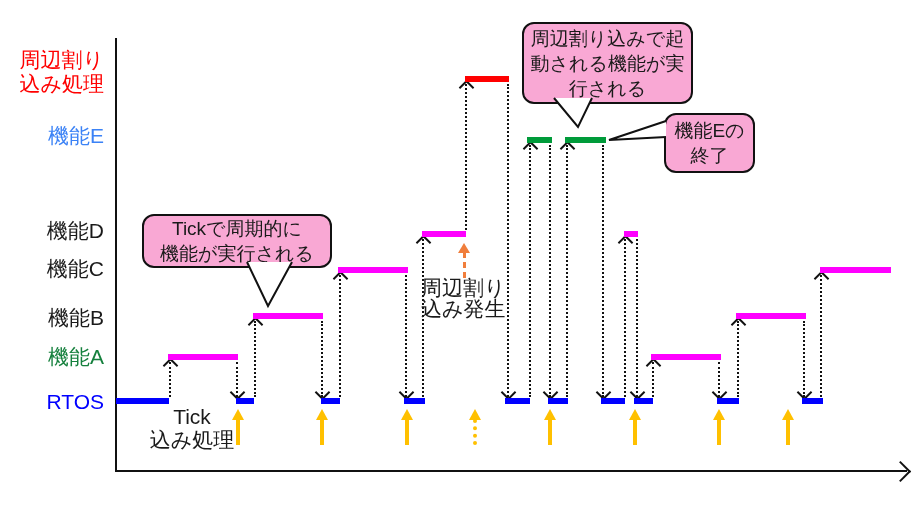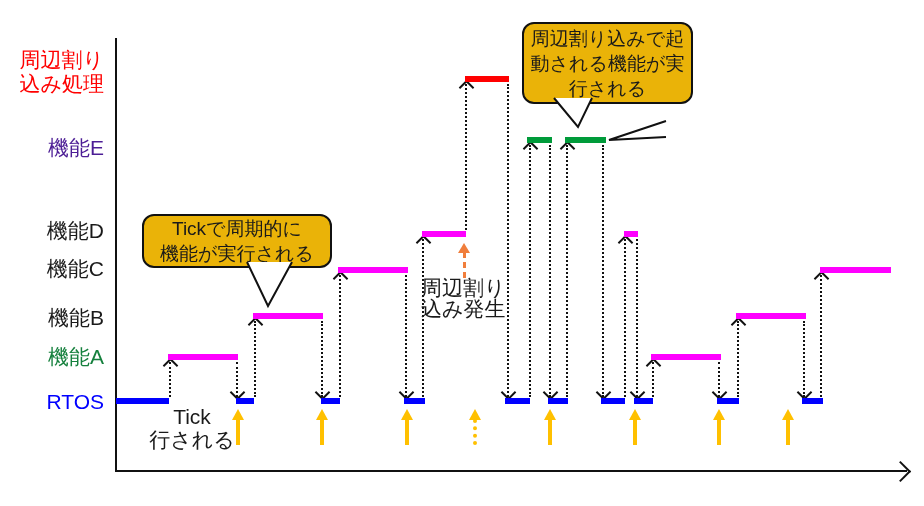--- a/index.html
+++ b/index.html
@@ -16,21 +16,21 @@
   .vdot{position:absolute;width:0;border-left:2px dotted #111;}
   .bar{position:absolute;height:6px;}
   .axlabel{position:absolute;left:4px;width:100px;text-align:right;font-size:21px;
            line-height:24px;white-space:pre-line;}
   .tickhead{position:absolute;width:0;height:0;border-left:6px solid transparent;
             border-right:6px solid transparent;border-bottom:11px solid #FFC000;}
   .tickshaft{position:absolute;width:0;height:26px;border-left:4px solid #FFC000;}
   .orangehead{position:absolute;width:0;height:0;border-left:6px solid transparent;
               border-right:6px solid transparent;border-bottom:10px solid #F07E3C;}
   .orangeshaft{position:absolute;width:0;border-left:3px dashed #F07E3C;}
-  .bubble{position:absolute;background:#eab308;border:2px solid #111;border-radius:12px;
+  .bubble{position:absolute;background:#f9a8d4;border:2px solid #111;border-radius:12px;
           display:flex;align-items:center;justify-content:center;text-align:center;
           font-size:19px;line-height:25px;white-space:pre-line;z-index:3;}
   #bubble-tick{left:142px;top:214px;width:186px;height:50px;}
   #bubble-peripheral{left:522px;top:22px;width:167px;height:78px;}
   #bubble-end{left:664px;top:113px;width:87px;height:56px;}
   #tails{position:absolute;left:0;top:0;z-index:4;pointer-events:none;}
   .floatlabel{position:absolute;font-size:21px;line-height:23px;white-space:pre-line;z-index:2;}
   #tick-label{left:142px;top:405px;width:100px;text-align:center;}
   #peripheral-event-label{left:421px;top:277px;text-align:left;line-height:21px;}
 </style>
@@ -117,37 +117,39 @@
       <div class="tickhead" style="left: 629px; top: 409px;"></div>
       <div class="tickshaft" style="left: 633px; top: 419px;"></div>
       <div class="tickhead" style="left: 713px; top: 409px;"></div>
       <div class="tickshaft" style="left: 717px; top: 419px;"></div>
       <div class="tickhead" style="left: 782px; top: 409px;"></div>
       <div class="tickshaft" style="left: 786px; top: 419px;"></div>
       <div class="orangehead" style="left: 458px; top: 243px;"></div>
       <div class="orangeshaft" style="left: 463px; top: 252px; height: 26px;"></div>
       <div class="axlabel" style="top: 48px; color: rgb(255, 0, 0);">周辺割り
 込み処理</div>
-      <div class="axlabel" style="top: 136px; color: #4c1d95;">機能E</div>
+      <div class="axlabel" style="top: 124px; color: #3b82f6;">機能E</div>
       <div class="axlabel" style="top: 219px; color: rgb(26, 26, 26);">機能D</div>
       <div class="axlabel" style="top: 257px; color: rgb(26, 26, 26);">機能C</div>
       <div class="axlabel" style="top: 306px; color: rgb(26, 26, 26);">機能B</div>
       <div class="axlabel" style="top: 345px; color: #15803d;">機能A</div>
       <div class="axlabel" style="top: 390px; color: rgb(0, 0, 255);">RTOS</div>
     </div>
 
   <div id="bubble-tick" class="bubble">Tickで周期的に
 機能が実行される</div>
   <div id="bubble-peripheral" class="bubble">周辺割り込みで起
 動される機能が実
 行される</div>
+  <div id="bubble-end" class="bubble">機能Eの
+終了</div>
 
   <svg id="tails" width="924" height="506">
     <path d="M247,262 L268,306 L292,262" fill="#fff" stroke="#111" stroke-width="2"></path>
     <path d="M554,98 L578,127 L592,98" fill="#fff" stroke="#111" stroke-width="2"></path>
     <path d="M666,121 L609,140 L666,137" fill="#fff" stroke="#111" stroke-width="2"></path>
   </svg>
 
   <div id="tick-label" class="floatlabel">Tick
-行される</div>
+込み処理</div>
   <div id="peripheral-event-label" class="floatlabel">周辺割り
 込み発生</div>
 </div>
 
 </body></html>

